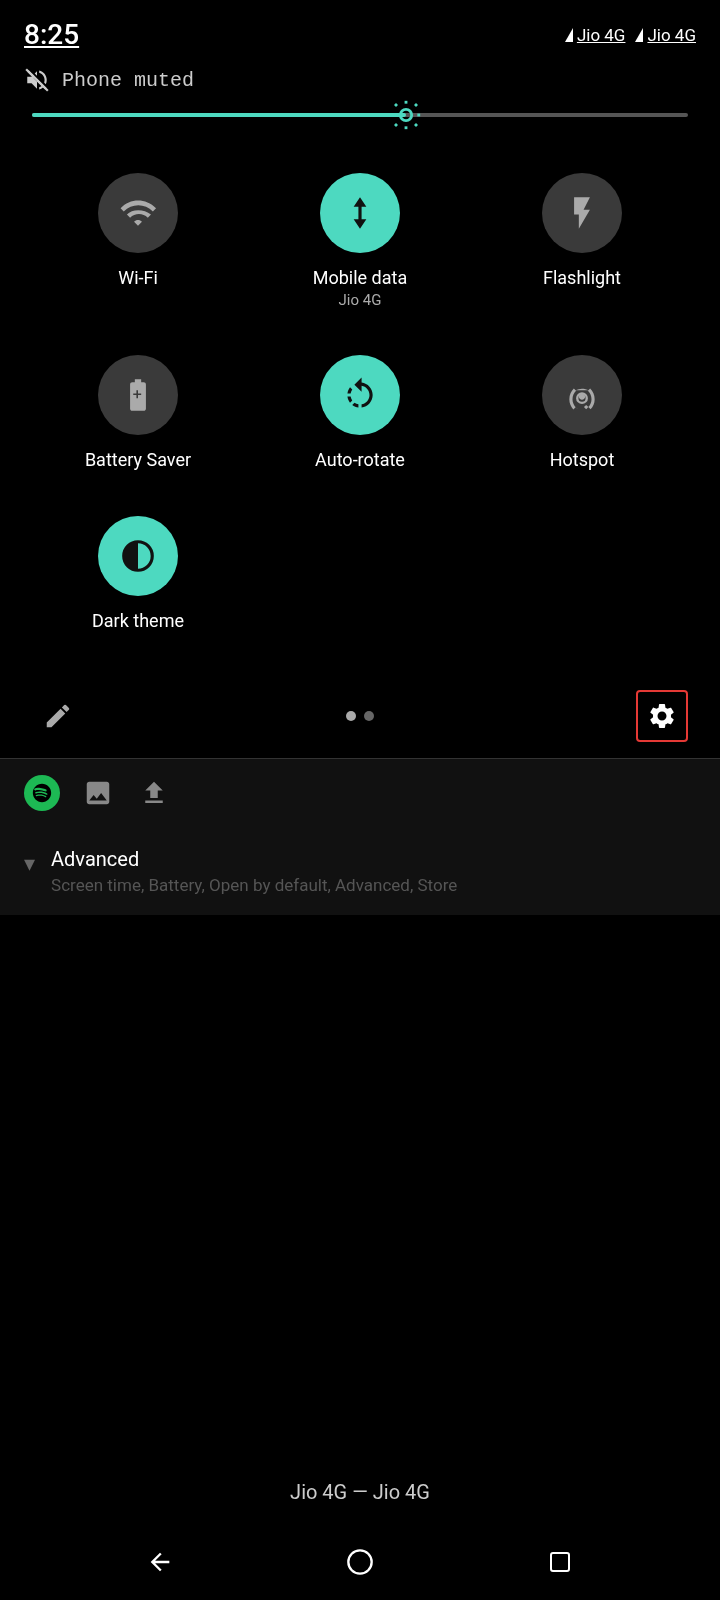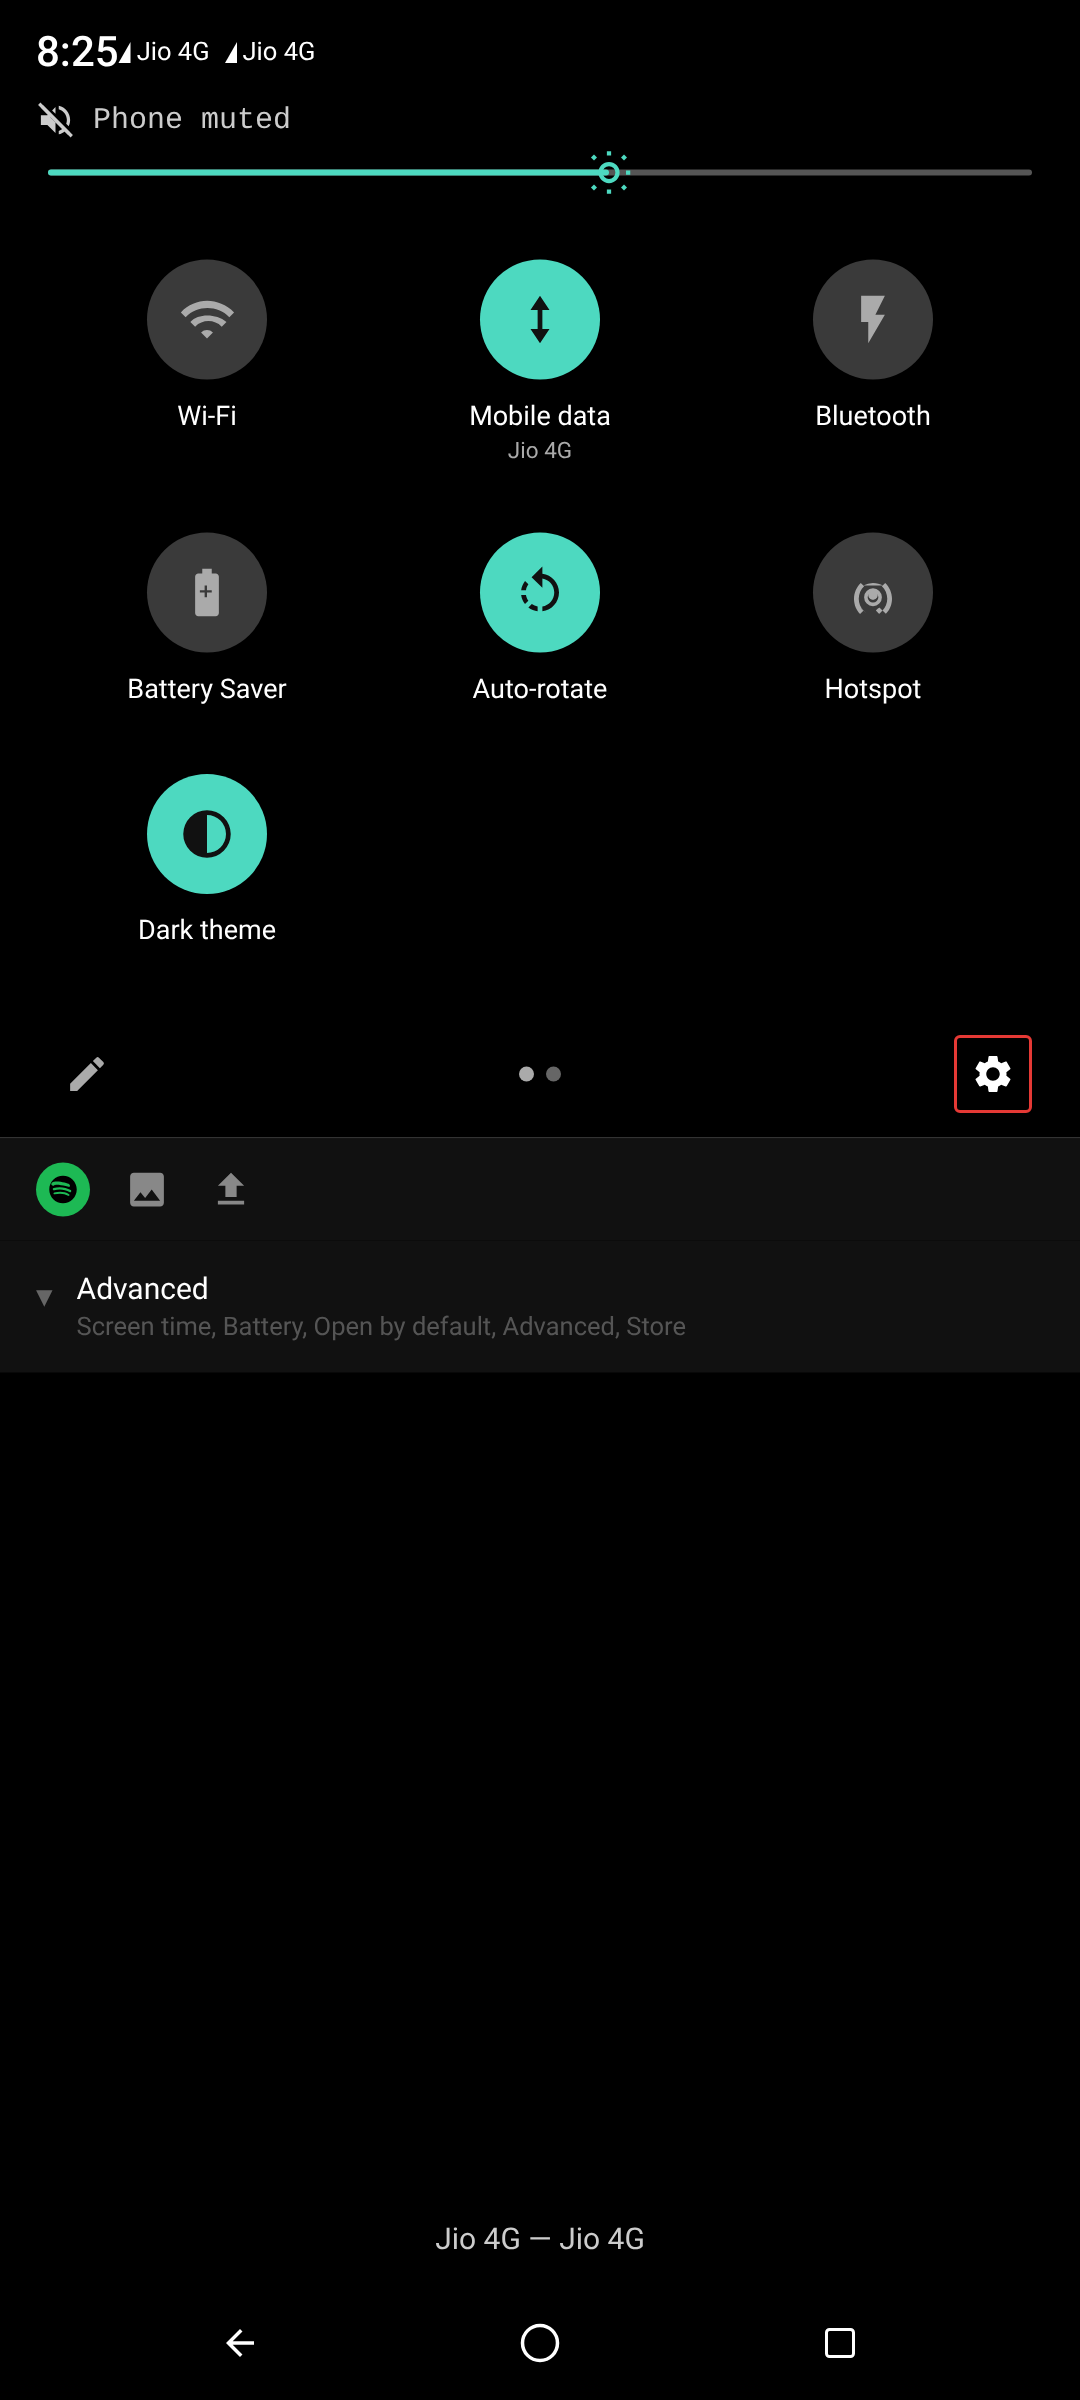--- a/index.html
+++ b/index.html
@@ -9,22 +9,24 @@
       background: #000;
       font-family: 'Roboto', sans-serif;
       color: #fff;
       overflow: hidden;
       position: relative;
     }
 
     
     .status-bar {
       display: flex;
+      justify-content: space-between;
       align-items: center;
       padding: 18px 24px 10px 24px;
+      text-decoration: underline;
     }
     .status-time {
       font-size: 28px;
       font-weight: 500;
       color: #fff;
     }
     .status-right {
       display: flex;
       align-items: center;
       gap: 10px;
@@ -302,21 +304,21 @@
       <span class="qs-sublabel">Jio 4G</span>
     </div>
 
 
     <div class="qs-item">
       <div class="qs-icon-circle inactive">
         <svg width="36" height="36" viewBox="0 0 24 24" fill="#aaa">
           <path d="M7 2v11h3v9l7-12h-4l4-8z"></path>
         </svg>
       </div>
-      <span class="qs-label">Bluetooth</span>
+      <span class="qs-label">Flashlight</span>
     </div>
 
     <div class="qs-item">
       <div class="qs-icon-circle inactive">
         <svg width="36" height="36" viewBox="0 0 24 24" fill="#aaa">
           <path d="M15.67 4H14V2h-4v2H8.33C7.6 4 7 4.6 7 5.33v15.33C7 21.4 7.6 22 8.33 22h7.33c.74 0 1.34-.6 1.34-1.33V5.33C17 4.6 16.4 4 15.67 4zm-1.67 8h-2v2h-1v-2H9v-1h2V9h1v2h2v1z"></path>
         </svg>
       </div>
       <span class="qs-label">Battery Saver</span>
     </div>

